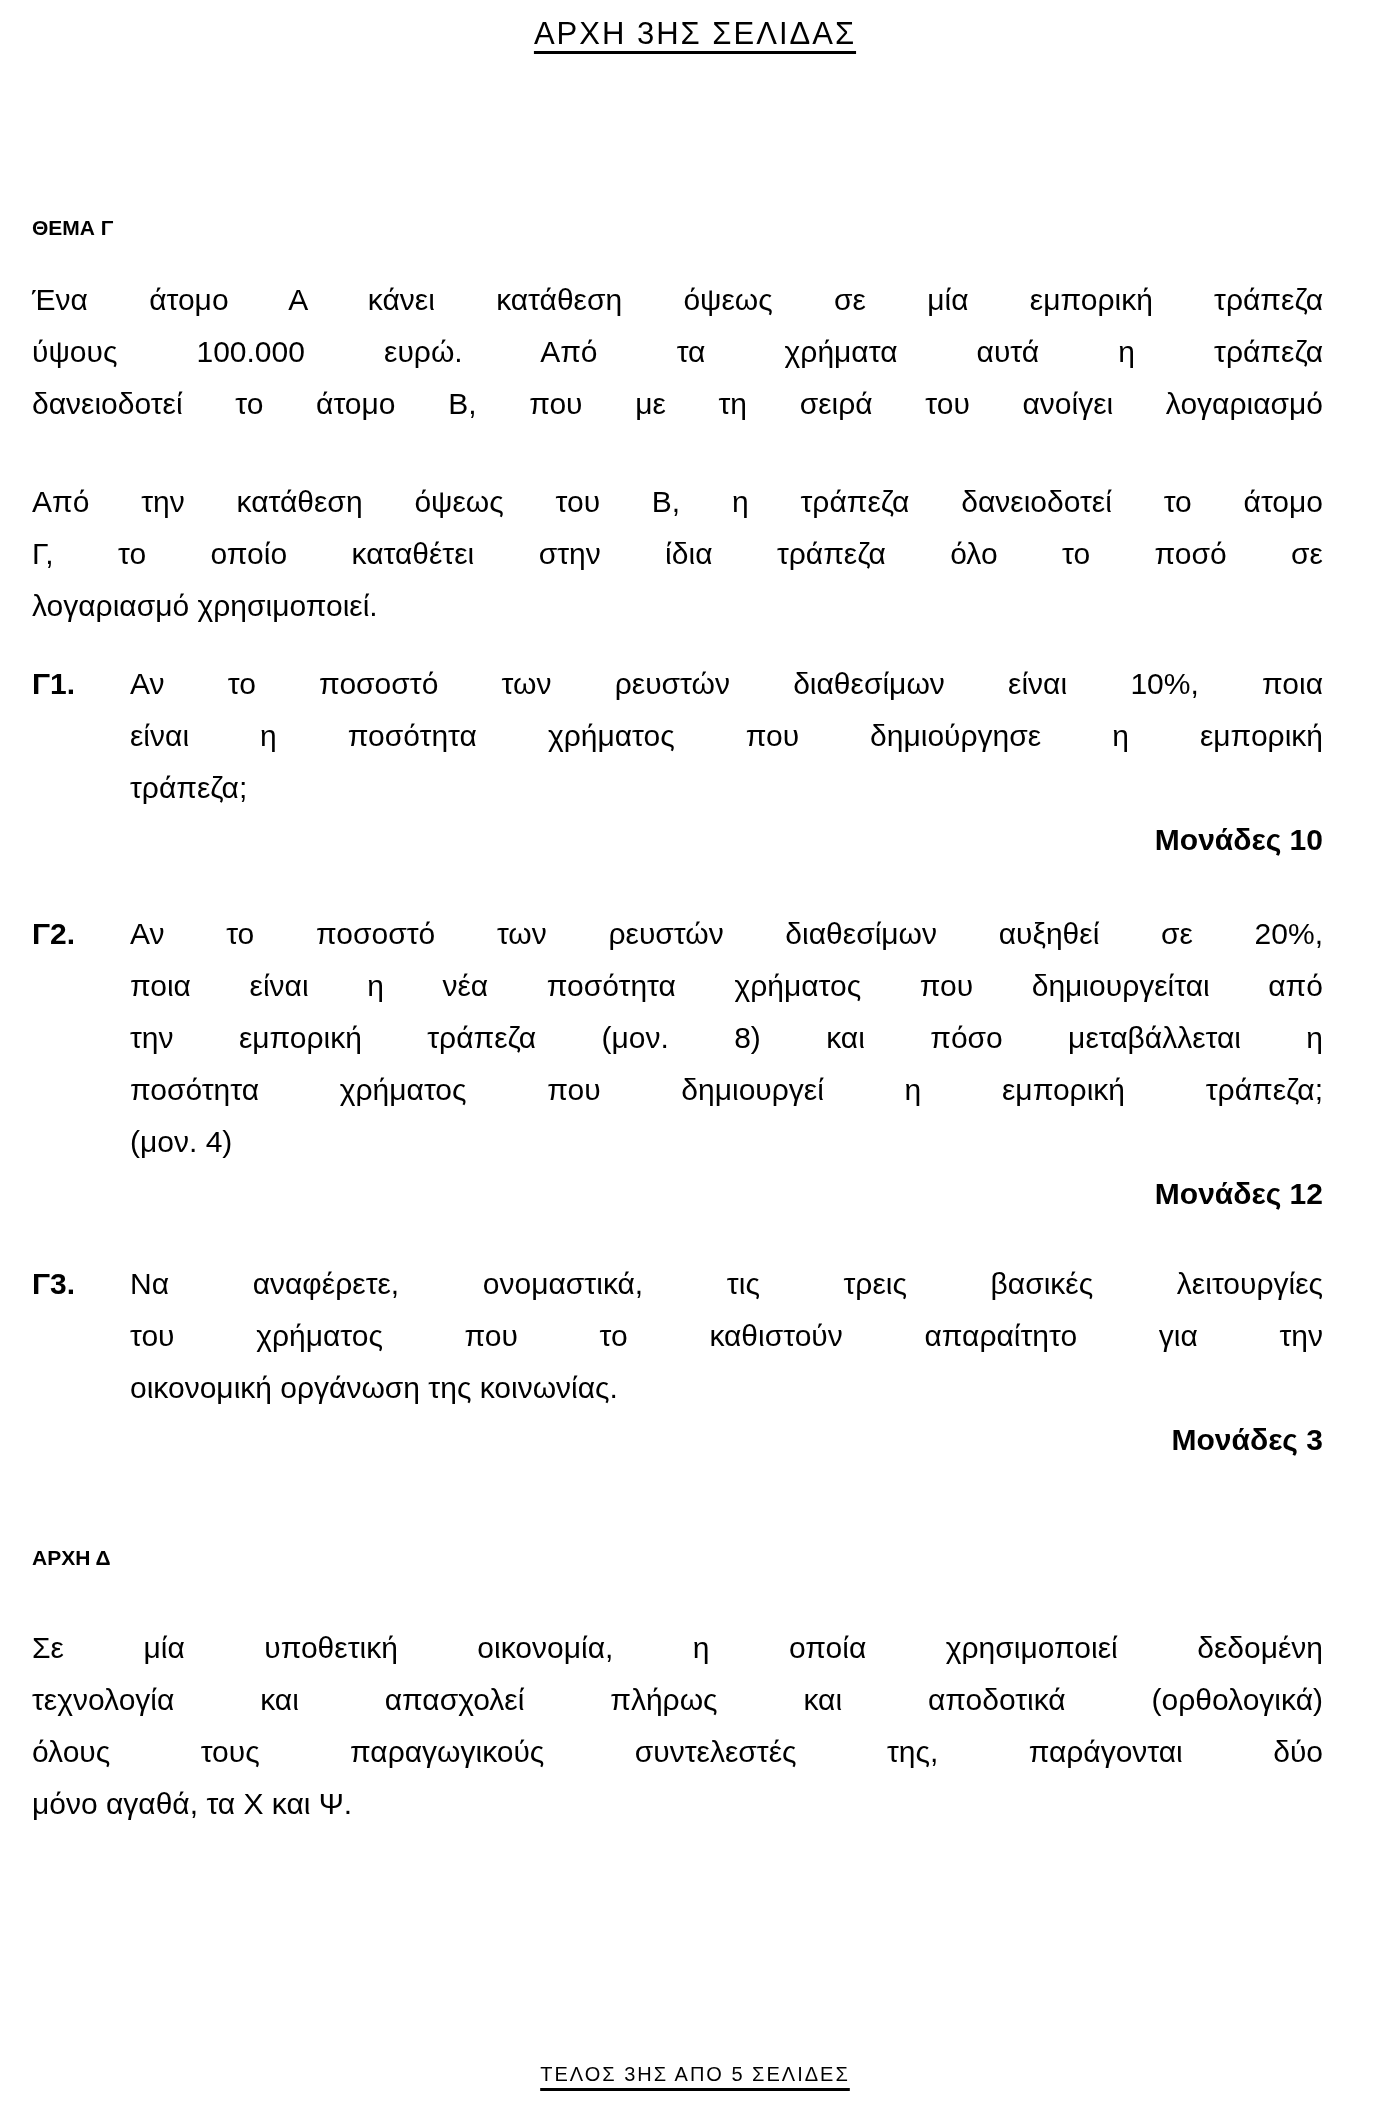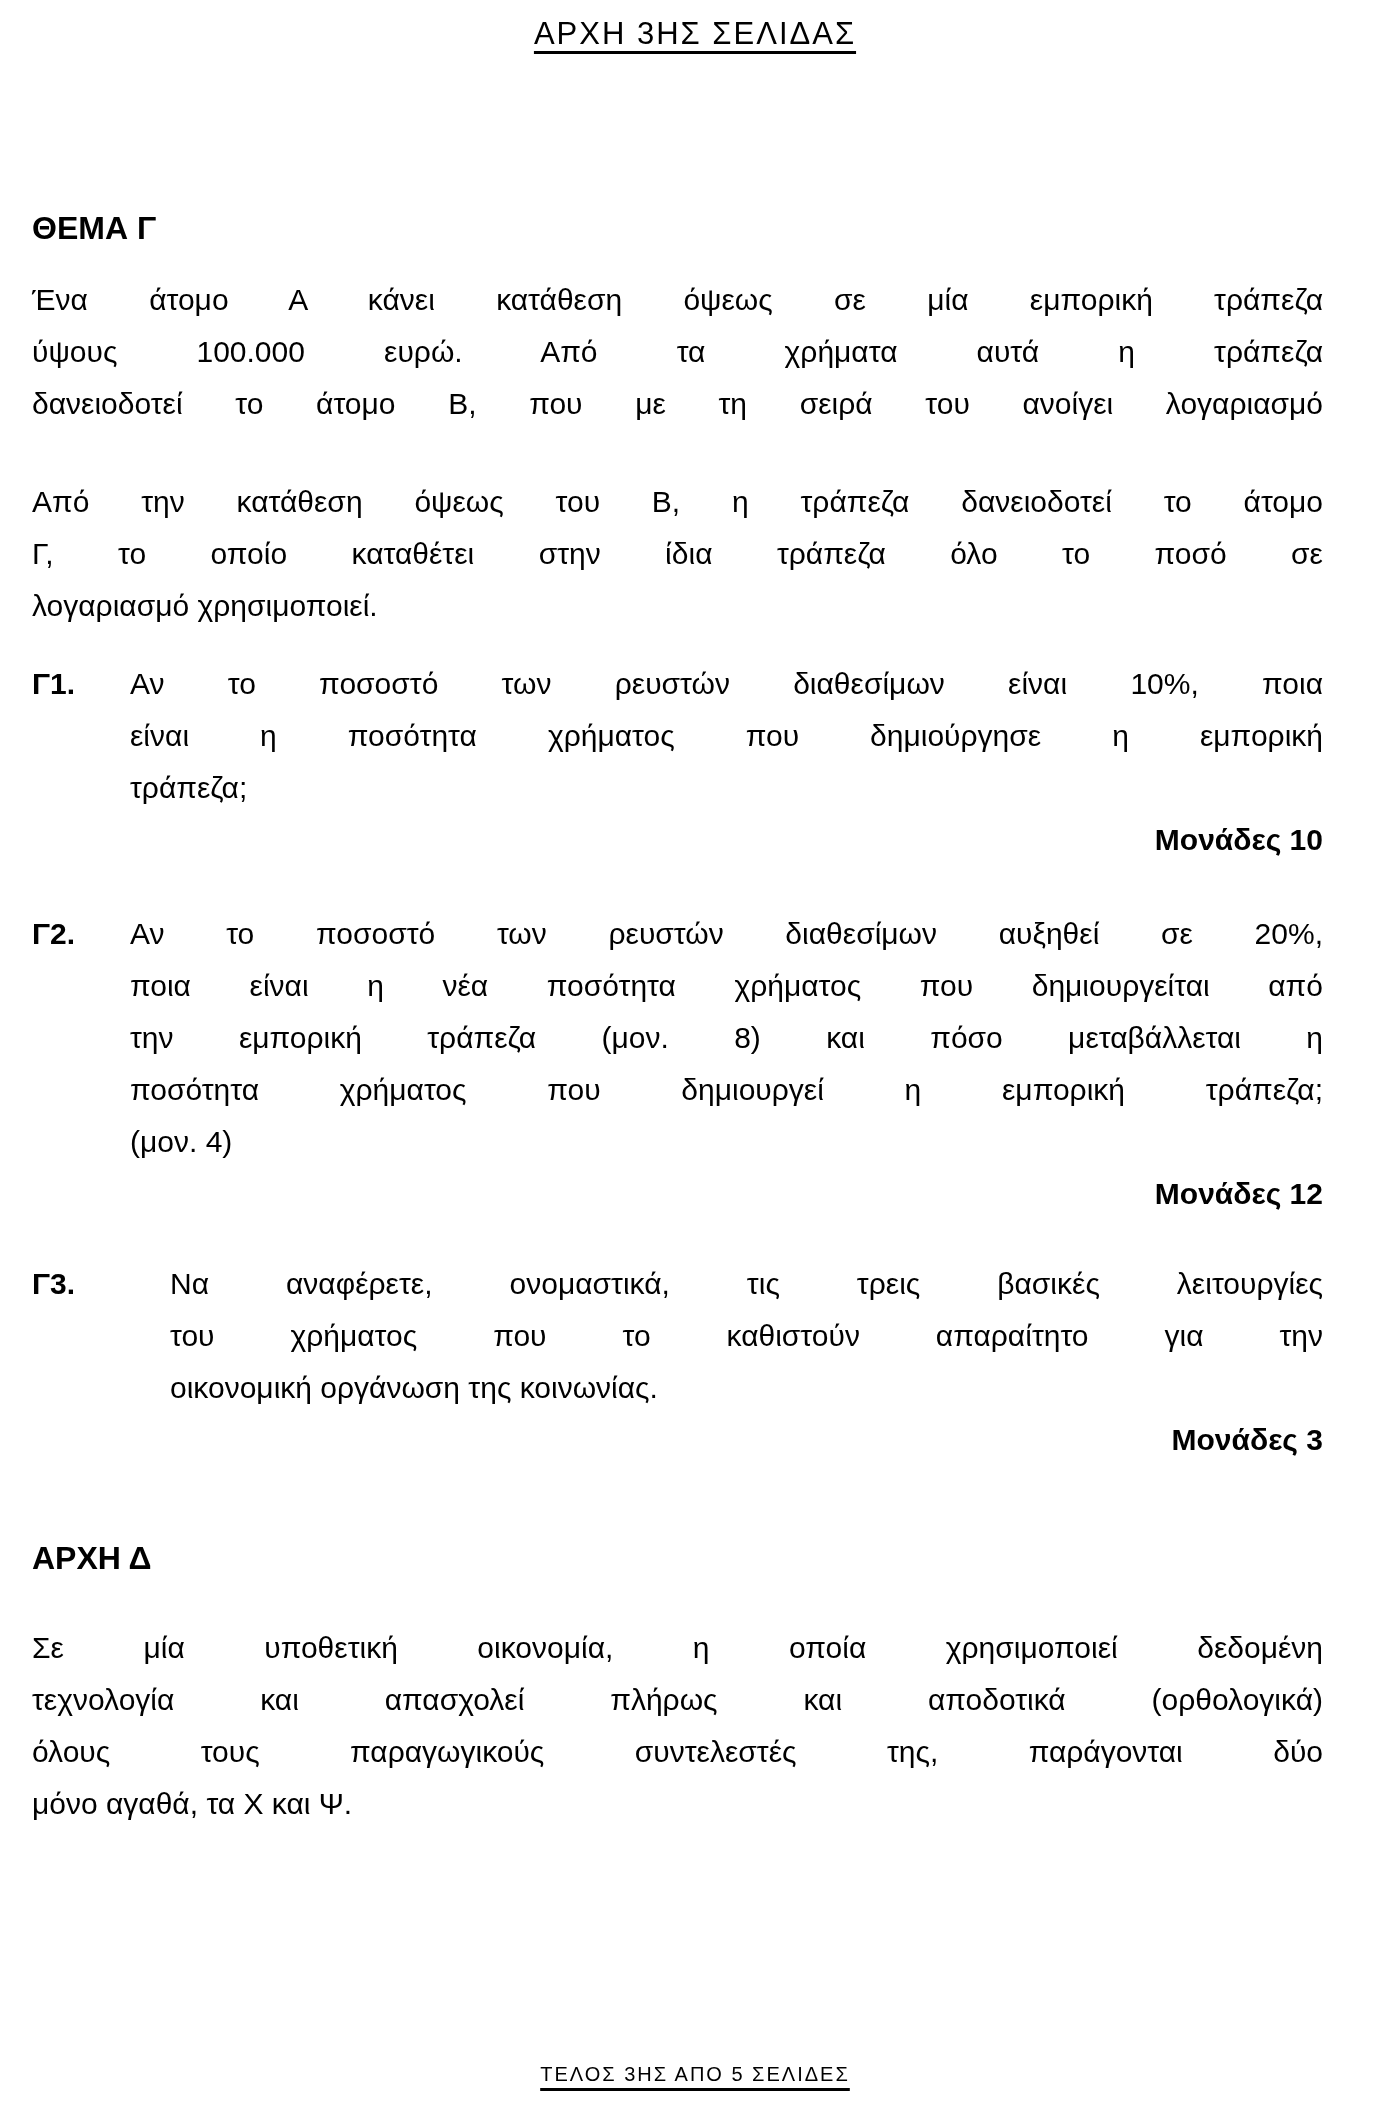--- a/index.html
+++ b/index.html
@@ -26,21 +26,21 @@
   }
   .page-header .underlined,
   .page-footer .underlined {
     text-decoration: underline;
     text-decoration-thickness: 3px;
     text-underline-offset: 7px;
   }
   .theme-title {
     margin: 142px 67px 0 32px;
     font-weight: bold;
-    font-size: 32px;
+    font-size: 21px;
   }
   .theme-title-d {
     margin-top: 66px;
   }
   .para {
     margin: 20px 67px 0 32px;
   }
   .para-2 { margin-top: 46px; }
   .para-d { margin-top: 38px; }
   .tline {
@@ -49,21 +49,21 @@
   }
   .tline-last {
     text-align: justify;
     text-align-last: left;
   }
   .question {
     display: flex;
     margin: 42px 67px 0 32px;
   }
   .q1 { margin-top: 26px; }
-  .q3 { margin-top: 38px; gap: 40px; }
+  .q3 { margin-top: 38px; }
   .q-label {
     flex: 0 0 98px;
     font-weight: bold;
   }
   .q-body {
     flex: 1 1 auto;
     min-width: 0;
   }
   .q-points {
     text-align: right;

